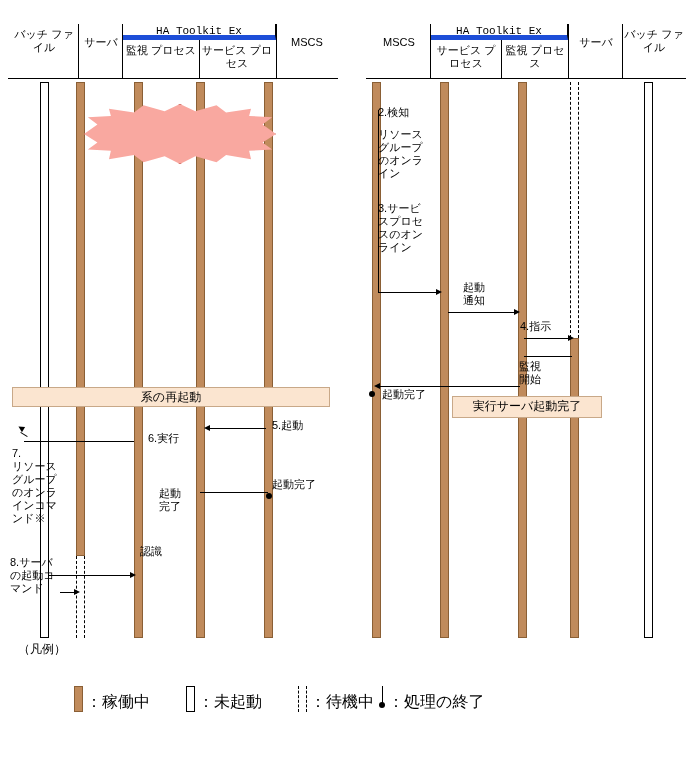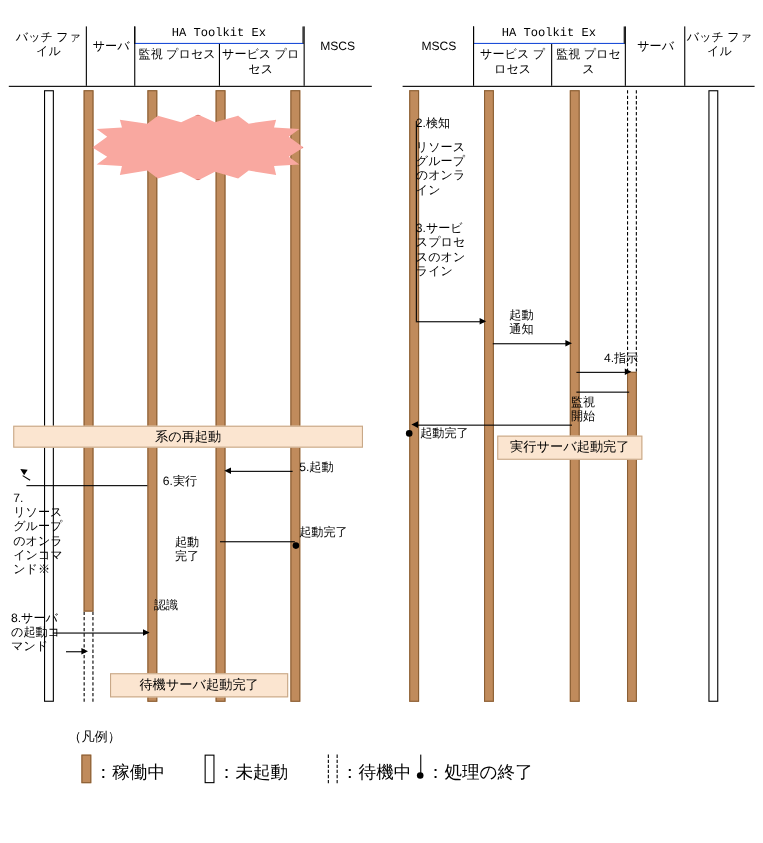--- a/index.html
+++ b/index.html
@@ -33,21 +33,21 @@
     box-sizing: border-box;
     text-align: center;
     font-size: 12px;
     line-height: 17px;
   }
   .grp-header {
     position: absolute;
     box-sizing: border-box;
     border-left: 1px solid #000;
     border-right: 1px solid #000;
-    border-bottom: 1px solid #1d4ed8;
+    border-bottom: 5px solid #1d4ed8;
     text-align: center;
     font-family: "Liberation Mono", monospace;
     font-size: 11px;
     line-height: 15px;
     height: 16px;
   }
   .col-header {
     position: absolute;
     box-sizing: border-box;
     text-align: center;
@@ -184,21 +184,20 @@
   <div class="life-active" style="left:134px; top:82px; height:556px;"></div>
 
   <div class="life-active" style="left:196px; top:82px; height:556px;"></div>
 
   <div class="life-active" style="left:264px; top:82px; height:556px;"></div>
 
   <div class="burst" style="left:84px; top:104px; width:190px; height:58px;"></div>
 
   <div class="banner" style="left:12px; top:387px; width:318px; height:20px;">系の再起動</div>
 
-  <div class="banner" style="left:100px; top:612px; width:162px; height:22px;">待機サーバ起動完了</div>
 
   <div class="ln-h" style="left:208px; top:428px; width:58px;"></div>
   <div class="arrow-l" style="left:204px; top:425px;"></div>
   <div class="lbl" style="left:272px; top:419px;">5.起動</div>
 
   <div class="ln-h" style="left:144px; top:440px; width:0px;"></div>
   <div class="lbl" style="left:148px; top:432px;">6.実行</div>
 
   <div class="ln-h" style="left:24px; top:441px; width:110px;"></div>
   <div class="arrow-l" style="left:18px; top:425px; transform: rotate(32deg);"></div>
@@ -247,21 +246,21 @@
   <div class="hsep" style="left:366px; top:78px; width:320px;"></div>
 
   <div class="life-active" style="left:372px; top:82px; height:556px;"></div>
   <div class="life-active" style="left:440px; top:82px; height:556px;"></div>
   <div class="life-active" style="left:518px; top:82px; height:556px;"></div>
   <div class="life-wait" style="left:570px; top:82px; height:256px;"></div>
   <div class="life-active" style="left:570px; top:338px; height:300px;"></div>
   <div class="life-idle" style="left:644px; top:82px; height:556px;"></div>
 
 
-  <div class="banner" style="left:452px; top:396px; width:132px; height:22px;">実行サーバ起動完了</div>
+  <div class="banner" style="left:452px; top:396px; width:150px; height:22px;">実行サーバ起動完了</div>
 
   <div class="lbl" style="left:378px; top:106px;">2.検知</div>
 
   <div class="lbl" style="left:378px; top:128px;">リソース
 グループ
 のオンラ
 イン</div>
 
   <div class="lbl" style="left:378px; top:202px;">3.サービ
 スプロセ
@@ -271,34 +270,34 @@
   <div class="ln-v" style="left:378px; top:110px; height:182px;"></div>
   <div class="ln-h" style="left:378px; top:292px; width:62px;"></div>
   <div class="arrow-r" style="left:436px; top:289px;"></div>
 
   <div class="lbl c" style="left:450px; top:281px; width:48px;">起動
 通知</div>
 
   <div class="ln-h" style="left:448px; top:312px; width:68px;"></div>
   <div class="arrow-r" style="left:514px; top:309px;"></div>
 
-  <div class="lbl" style="left:520px; top:320px;padding-left:29px;">4.指示</div>
+  <div class="lbl" style="left:520px; top:320px;">4.指示</div>
   <div class="ln-h" style="left:524px; top:338px; width:48px;"></div>
   <div class="arrow-r" style="left:568px; top:335px;"></div>
 
   <div class="lbl c" style="left:506px; top:360px; width:48px;">監視
 開始</div>
   <div class="ln-h" style="left:524px; top:356px; width:48px;"></div>
 
   <div class="ln-h" style="left:378px; top:386px; width:142px;"></div>
   <div class="arrow-l" style="left:374px; top:383px;"></div>
   <div class="dot" style="left:369px; top:391px;"></div>
   <div class="lbl" style="left:382px; top:388px;">起動完了</div>
 
-  <div class="legend-title" style="left:18px; top:662px;margin-left:44px;">（凡例）</div>
+  <div class="legend-title" style="left:18px; top:641px;">（凡例）</div>
 
   <div class="legend-sw-active" style="left:74px; top:686px;"></div>
   <div class="legend-item" style="left:86px; top:692px;">：稼働中</div>
 
   <div class="legend-sw-idle" style="left:186px; top:686px;"></div>
   <div class="legend-item" style="left:198px; top:692px;">：未起動</div>
 
   <div class="legend-sw-wait" style="left:298px; top:686px;"></div>
   <div class="legend-item" style="left:310px; top:692px;">：待機中</div>
 

